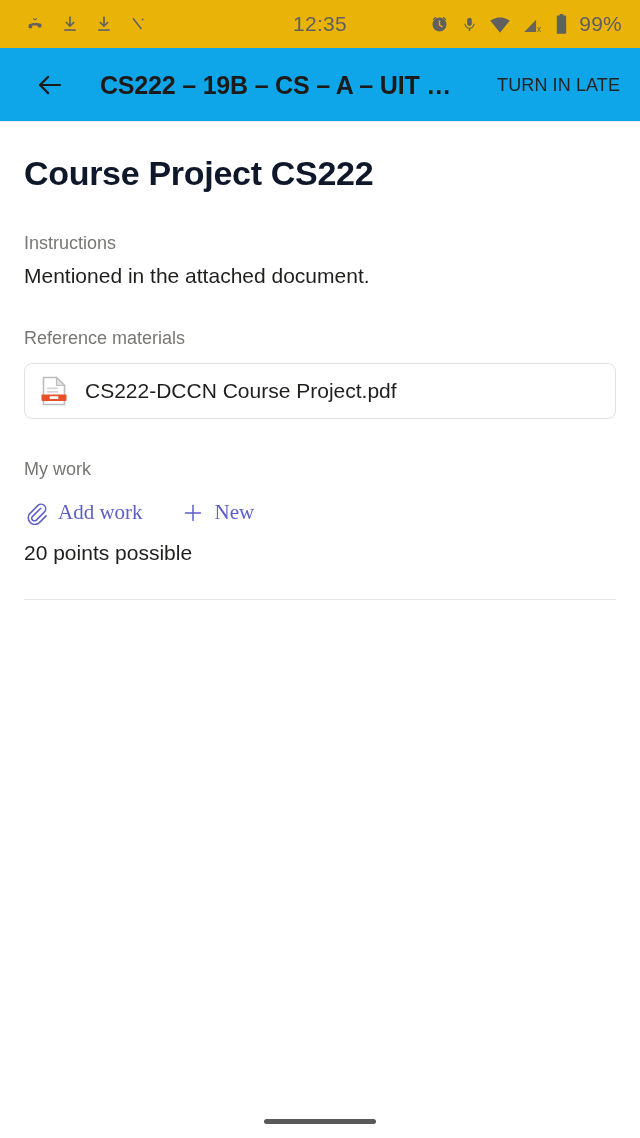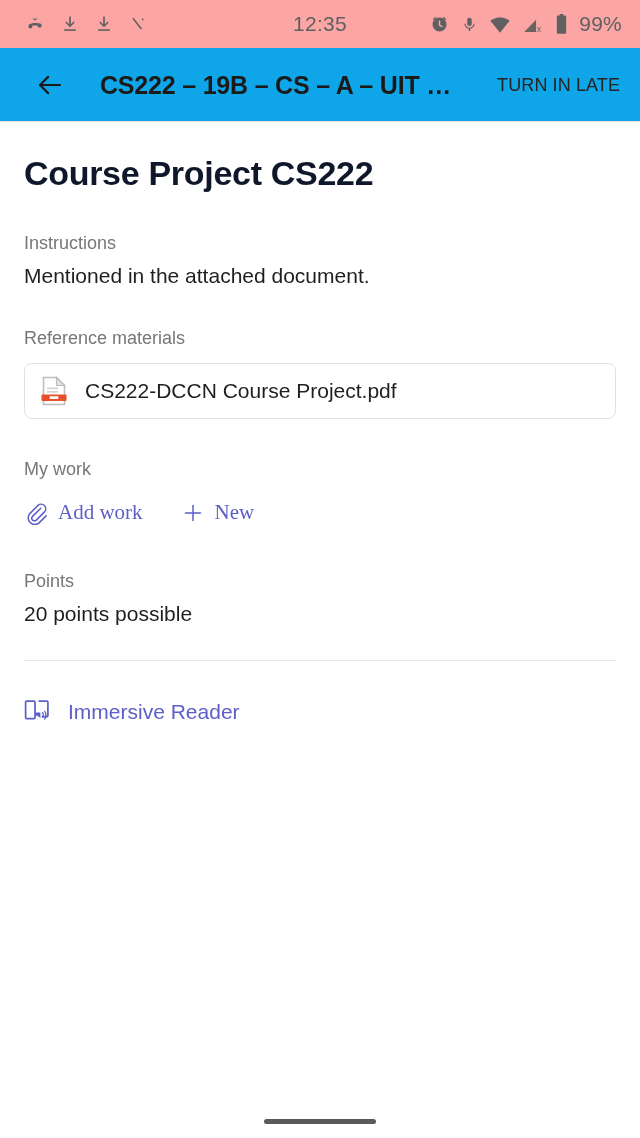--- a/index.html
+++ b/index.html
@@ -16,21 +16,21 @@
     overflow: hidden;
   }
 
   
   .statusbar {
     position: relative;
     height: 48px;
     width: 100%;
     display: flex;
     align-items: center;
-    background: #fca5a5;
+    background: #eab308;
   }
   .sb-left {
     display: flex; align-items: center;
     gap: 14px;
     padding-left: 24px;
   }
   .sb-center {
     position: absolute;
     left: 0; right: 0;
     text-align: center;
@@ -293,32 +293,21 @@
         <span class="glyph">
           <svg width="24" height="24" viewBox="0 0 24 24" fill="none" stroke="#5b5fc7" stroke-width="1.5" stroke-linecap="round">
             <line x1="12" y1="4.5" x2="12" y2="19.5"></line>
             <line x1="4.5" y1="12" x2="19.5" y2="12"></line>
           </svg>
         </span>
         <span>New</span>
       </div>
     </div>
 
-    <div class="section-label">Points</div>
     <div class="section-body">20 points possible</div>
 
     <div class="divider"></div>
   </div>
 
-  <div class="reader-row">
-    <svg width="28" height="26" viewBox="0 0 28 26" fill="none" stroke="#5b5fc7" stroke-width="1.7" stroke-linejoin="round">
-      <rect x="1.6" y="2.2" width="9.4" height="17.5" rx="1.1"></rect>
-      <path d="M14.6 2.2h8.2a1.1 1.1 0 011.1 1.1v13.2a1.1 1.1 0 01-1.1 1.1h-5"></path>
-      <path d="M16.4 13.4v5.6l-3-2.2h-2v-3.4h2z" fill="#5b5fc7" stroke="none"></path>
-      <path d="M18.6 13.8c.9.9.9 3.6 0 4.6" stroke-width="1.3" stroke-linecap="round"></path>
-      <path d="M20.7 12.4c1.6 1.6 1.6 6 0 7.6" stroke-width="1.3" stroke-linecap="round"></path>
-    </svg>
-    <span class="reader-label">Immersive Reader</span>
-  </div>
 
   <div class="gesture-pill"></div>
 
 </div>
 
 </body></html>

